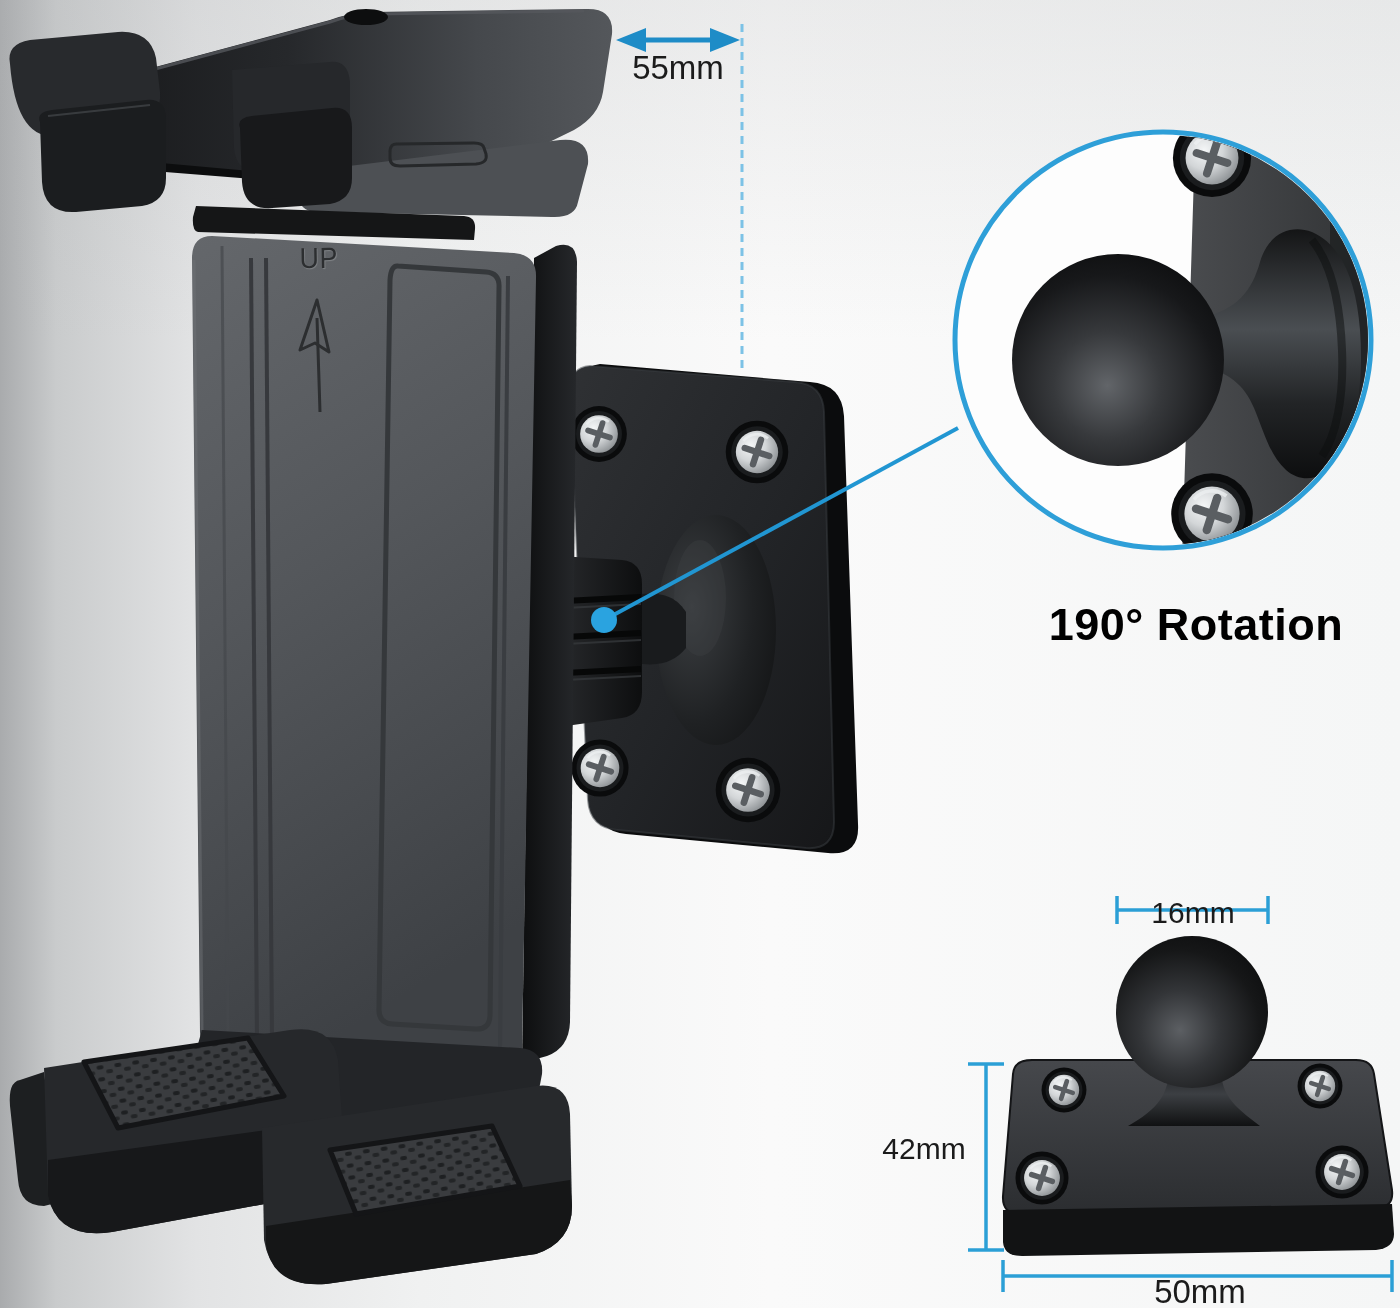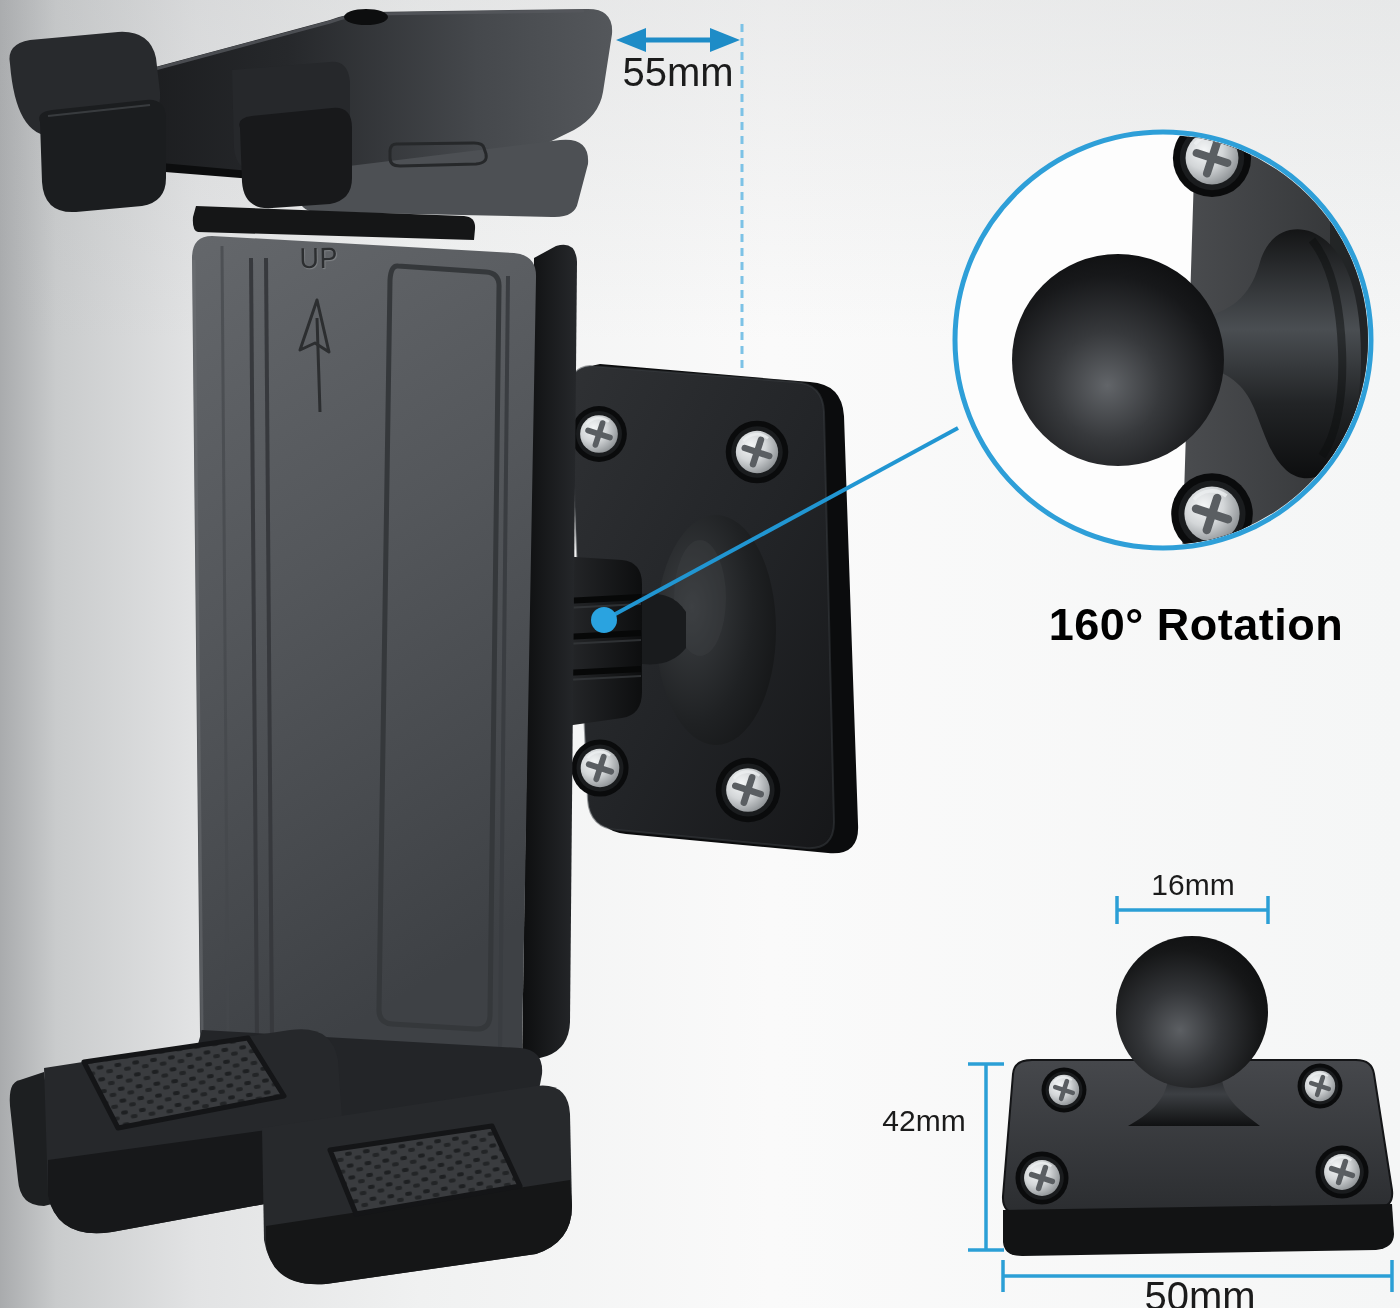--- a/index.html
+++ b/index.html
@@ -9,22 +9,22 @@
       linear-gradient(to bottom, rgba(175,177,179,0.20), rgba(255,255,255,0) 26%),
       linear-gradient(to right, #a9abad 0%, #c9cbcc 4%, #e2e3e4 14%, #f0f1f1 30%, #fafafa 55%, #f5f6f6 100%);
     font-family:"Liberation Sans","DejaVu Sans",sans-serif;
   }
   svg.artwork { position:absolute; left:0; top:0; }
   .label {
     position:absolute; text-align:center; color:#1b1b1b;
     font-family:"Liberation Sans","DejaVu Sans",sans-serif;
     line-height:1.1; white-space:nowrap;
   }
-  .dim-lg { font-size:40px; }
-  .dim-md { font-size:30px; }
+  .dim-lg { font-size:33px; }
+  .dim-md { font-size:30px;margin-top:28px; }
   .rotation {
     font-size:45px; font-weight:bold; color:#000; letter-spacing:0.5px;
   }
   .up-marking {
     font-size:29px; color:#2c2e30; letter-spacing:1px;
     transform:scaleX(0.92) rotate(-1deg);
     text-shadow:1px 1px 1px rgba(145,148,151,0.65);
   }
 </style>
 </head>
@@ -252,21 +252,21 @@
       <line x1="1003" y1="1260" x2="1003" y2="1292"></line>
       <line x1="1392" y1="1260" x2="1392" y2="1292"></line>
     </g>
   </g>
 </svg>
 
 <div class="label up-marking" style="left:294px; top:243px; width:50px;">UP</div>
 
 <div class="label dim-lg" style="left:613px; top:50px; width:130px;">55mm</div>
 
-<div class="label rotation" style="left:1020px; top:600px; width:352px;">160° Rotation</div>
+<div class="label rotation" style="left:1020px; top:600px; width:352px;">190° Rotation</div>
 
 <div class="label dim-md" style="left:1128px; top:868px; width:130px;">16mm</div>
 
 <div class="label dim-md" style="left:874px; top:1104px; width:100px;">42mm</div>
 
 <div class="label dim-lg" style="left:1130px; top:1274px; width:140px;">50mm</div>
 
 </div>
 
 </body></html>

